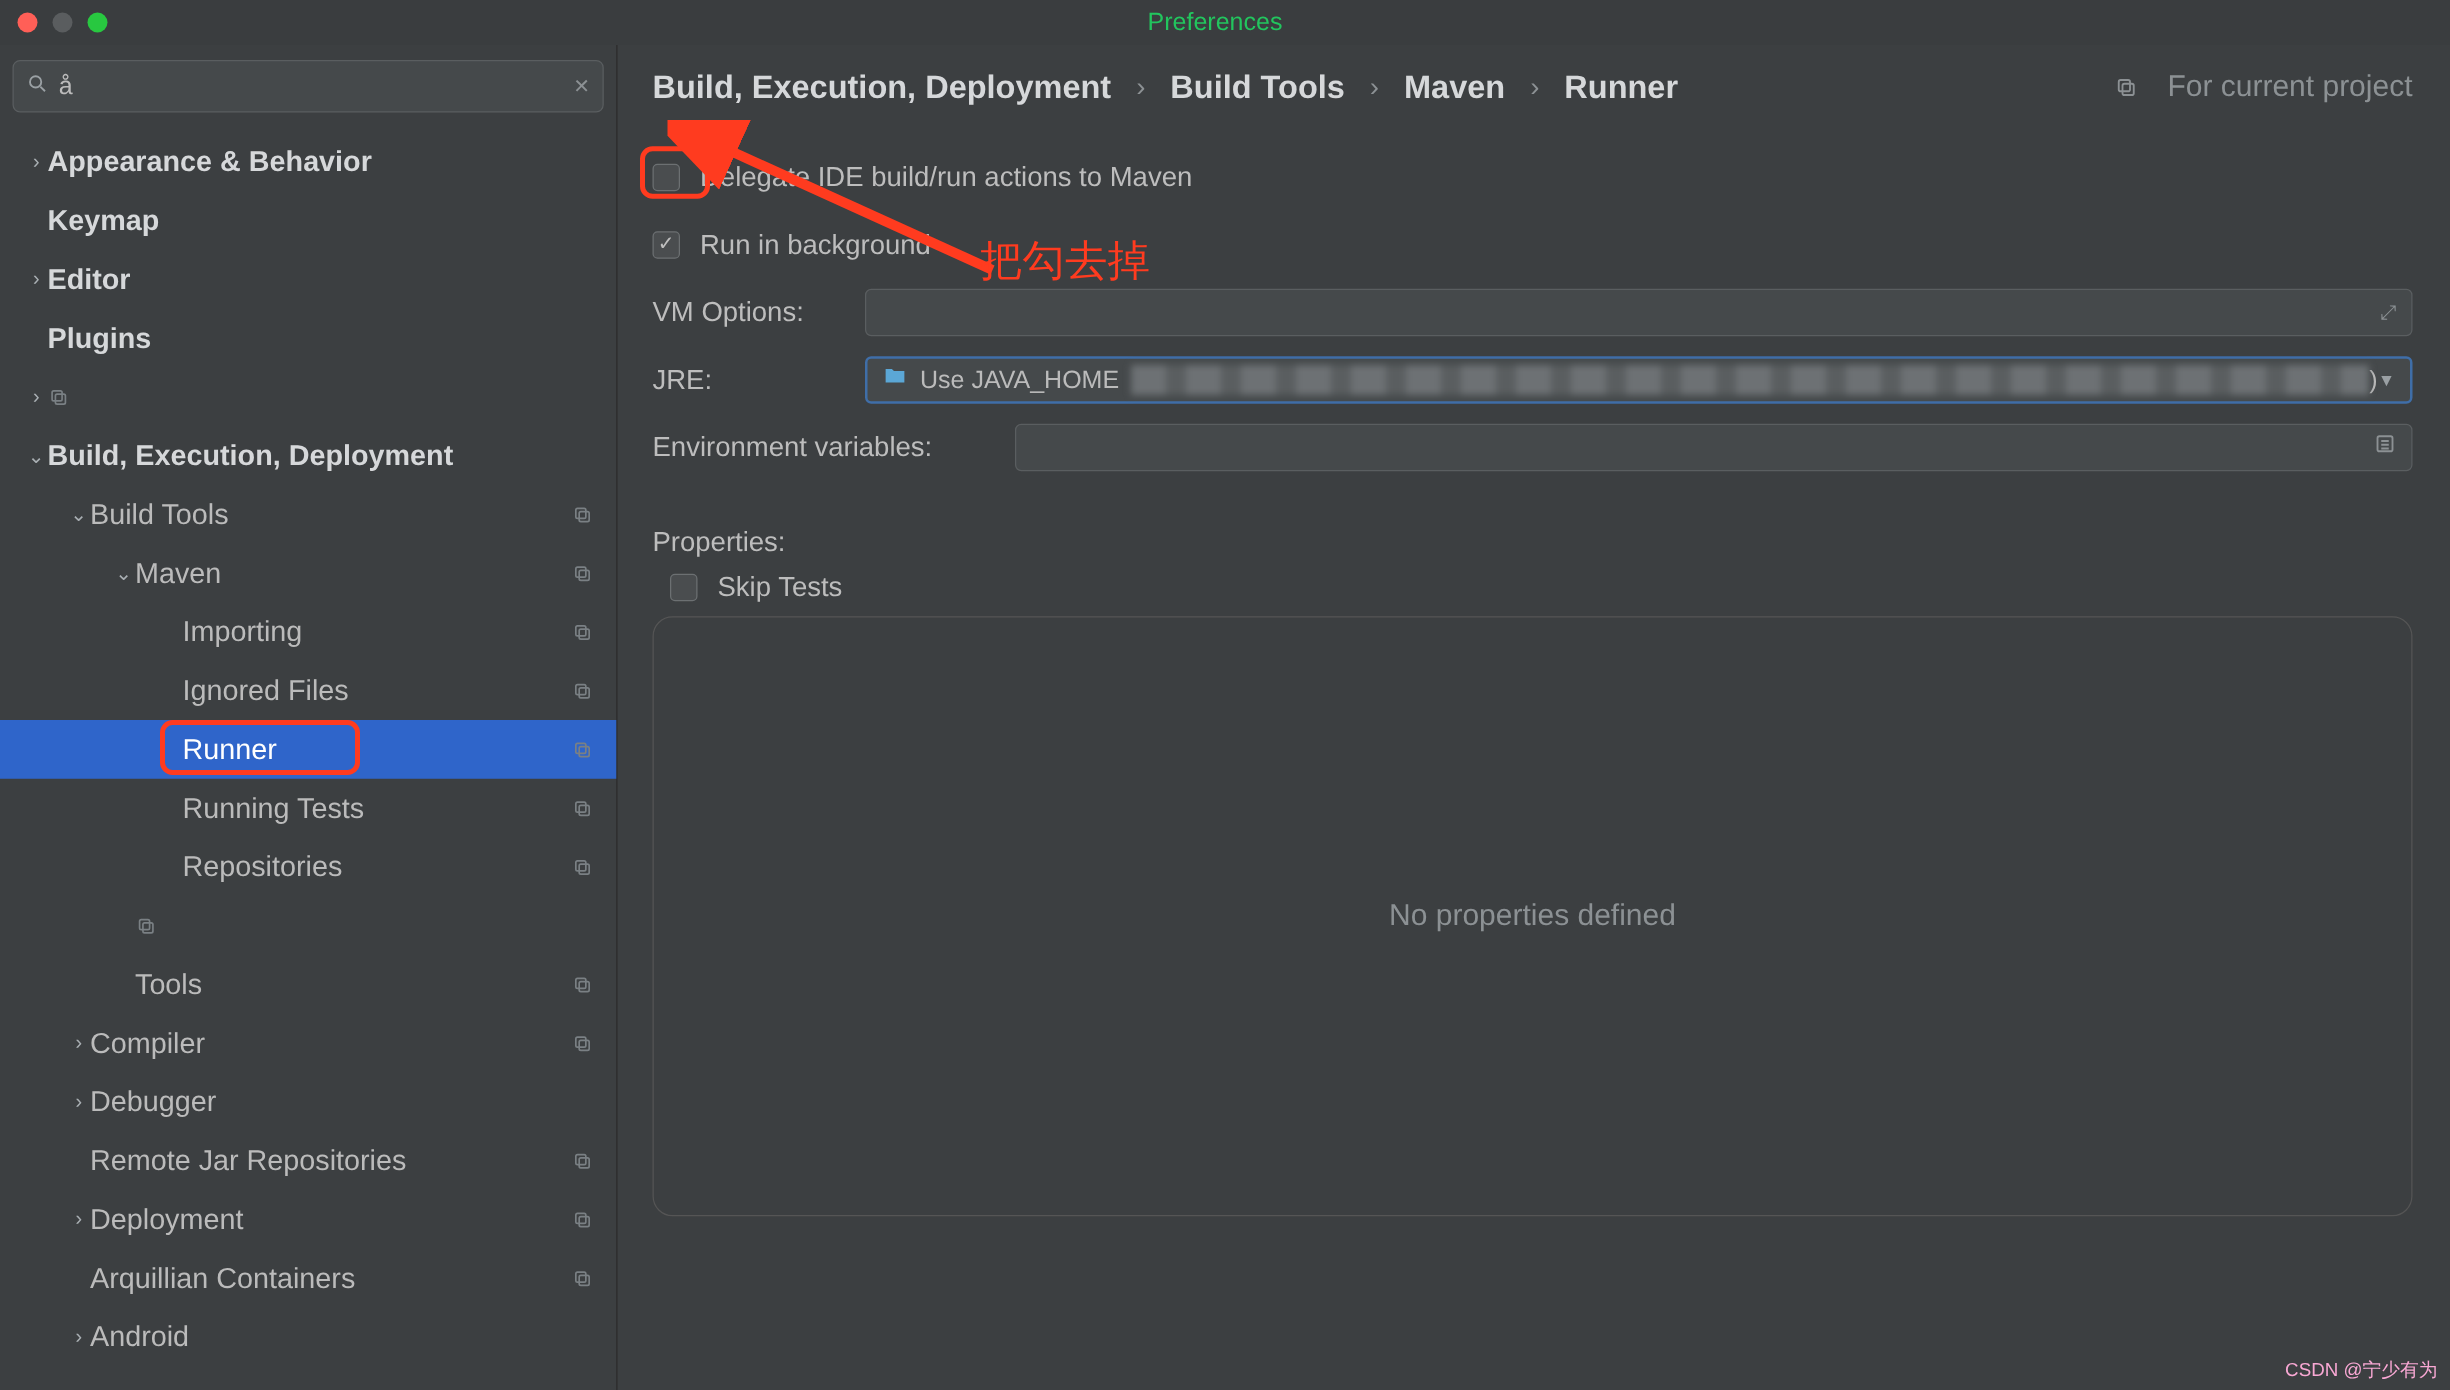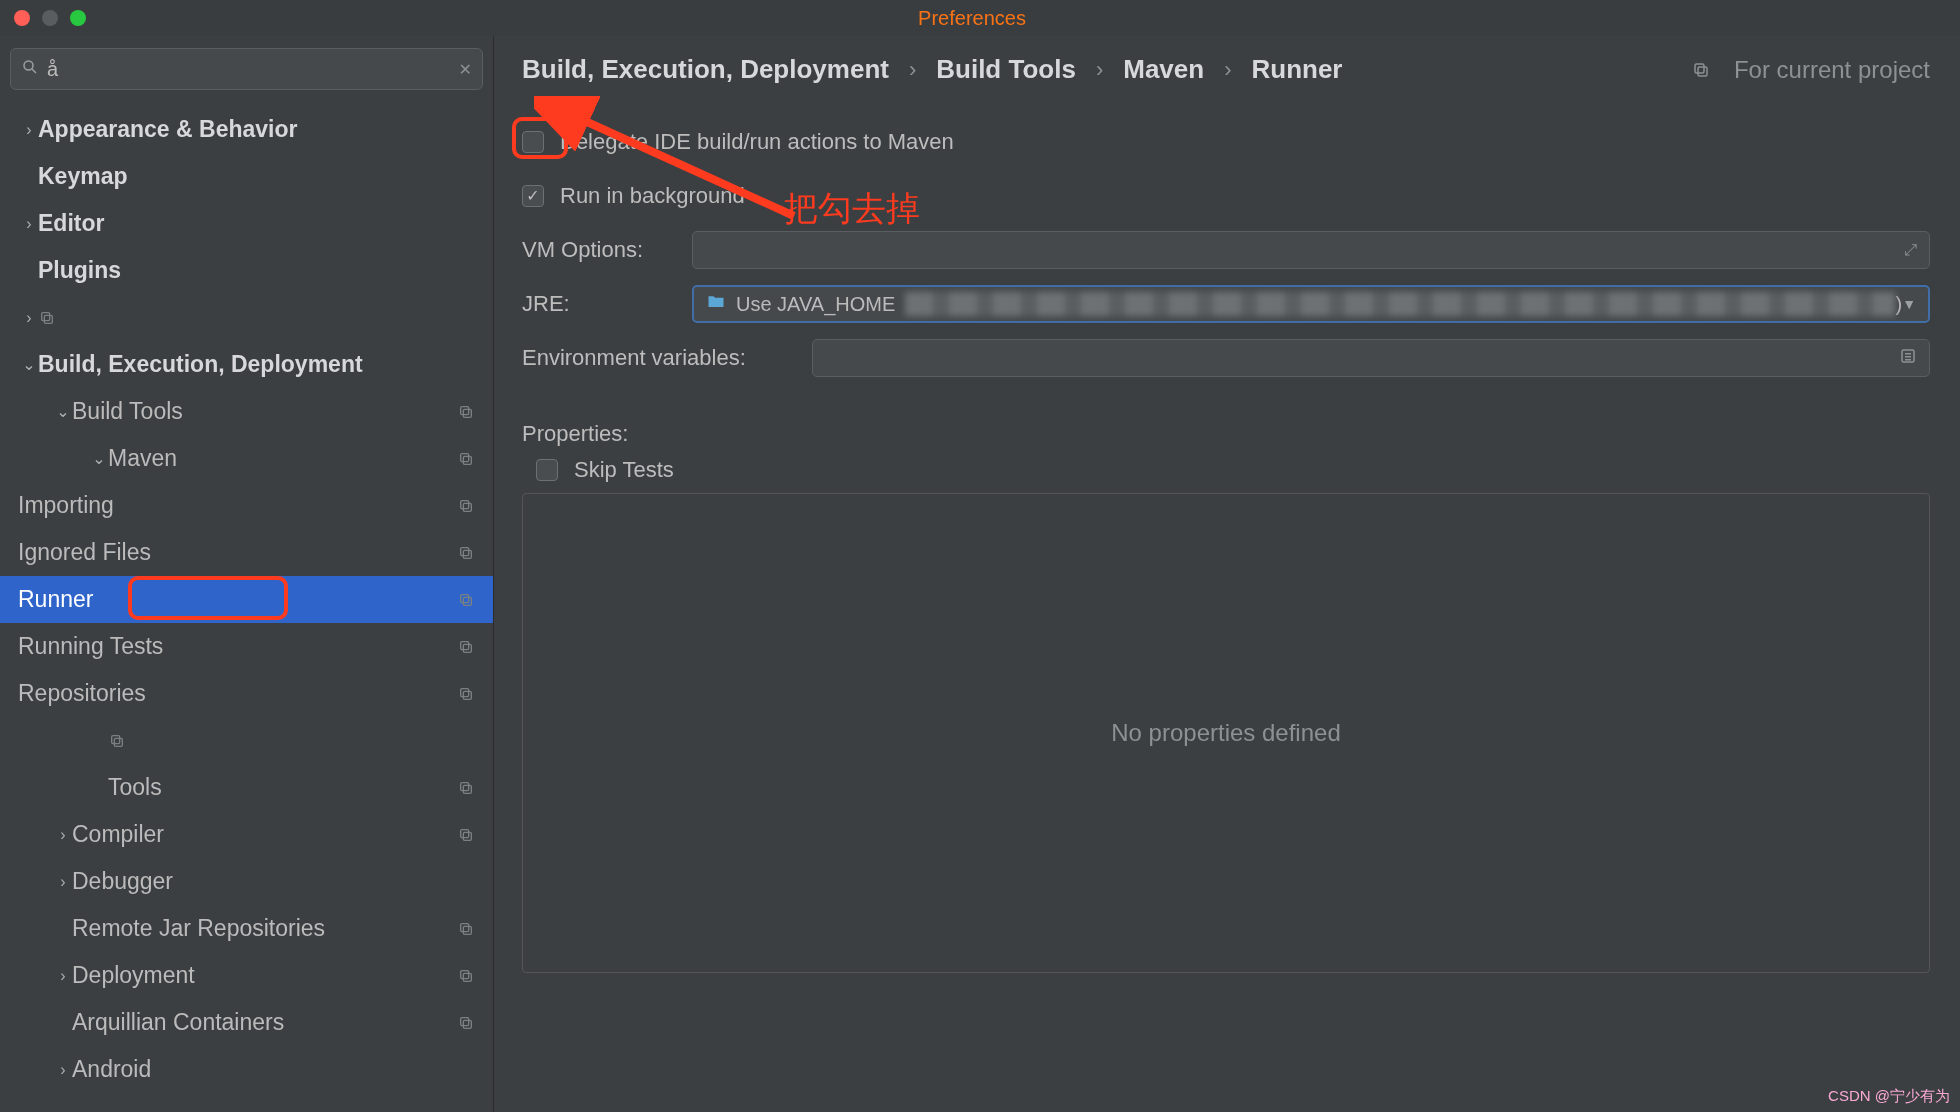--- a/index.html
+++ b/index.html
@@ -17,21 +17,21 @@
     background: #3a3d3f;
     position: relative;
   }
   .traffic-lights { display: flex; gap: 12px; margin-left: 14px; }
   .tl { width: 16px; height: 16px; border-radius: 50%; }
   .tl.red { background: #ff5f57; }
   .tl.yellow { background: #5a5d5f; }
   .tl.green { background: #28c840; }
   .title {
     position: absolute; left: 0; right: 16px; text-align: center;
-    font-size: 20px; color: #f97316;
+    font-size: 20px; color: #22c55e;
   }
   .body { display: flex; height: calc(100% - 36px); }
 
   
   .sidebar { width: 494px; background: #3c3f41; border-right: 1px solid #2b2b2b; }
   .search-wrap { padding: 12px 10px 10px 10px; }
   .search-field {
     width: 100%; height: 42px;
     background: #45494b;
     border: 1px solid #5a5e60;
@@ -60,21 +60,21 @@
   .tree-row .label { flex: 1; white-space: nowrap; overflow: hidden; }
   .copy-icon {
     width: 18px; height: 18px; color: #7a8084;
     display: inline-flex; align-items: center; justify-content: center;
   }
   .copy-icon svg { width: 16px; height: 16px; }
 
   .ind0 { padding-left: 20px; }
   .ind1 { padding-left: 54px; }
   .ind2 { padding-left: 90px; }
-  .ind3 { }
+  .ind3 { padding-left: 128px; }
 
   .tree-row.bold .label { color: #d6d8da; font-weight: 600; }
 
   
   .anno-box {
     position: absolute;
     border: 4px solid #ff3b1f;
     border-radius: 10px;
     pointer-events: none;
   }
@@ -131,21 +131,21 @@
   .jre-blur {
     height: 24px; margin-left: 10px;
     background: repeating-linear-gradient(90deg, #6d7174 0 28px, #5a5e60 28px 44px);
     filter: blur(3px);
     flex: 1;
   }
 
   .section-label { margin-top: 36px; font-size: 22px; }
   .prop-box {
     margin-top: 10px;
-    border: 1px solid #555; border-radius: 4px;
+    border: 1px solid #555; border-radius: 16px;
     height: 480px;
     display: flex; align-items: center; justify-content: center;
     color: #8c9194; font-size: 24px;
     background: #3c3f41;
   }
   .prop-skip { display: flex; align-items: center; margin: 10px 0 0 14px; }
 
   
   .anno-layer {
     position: absolute; top: 0; left: 0; right: 0; bottom: 0;

